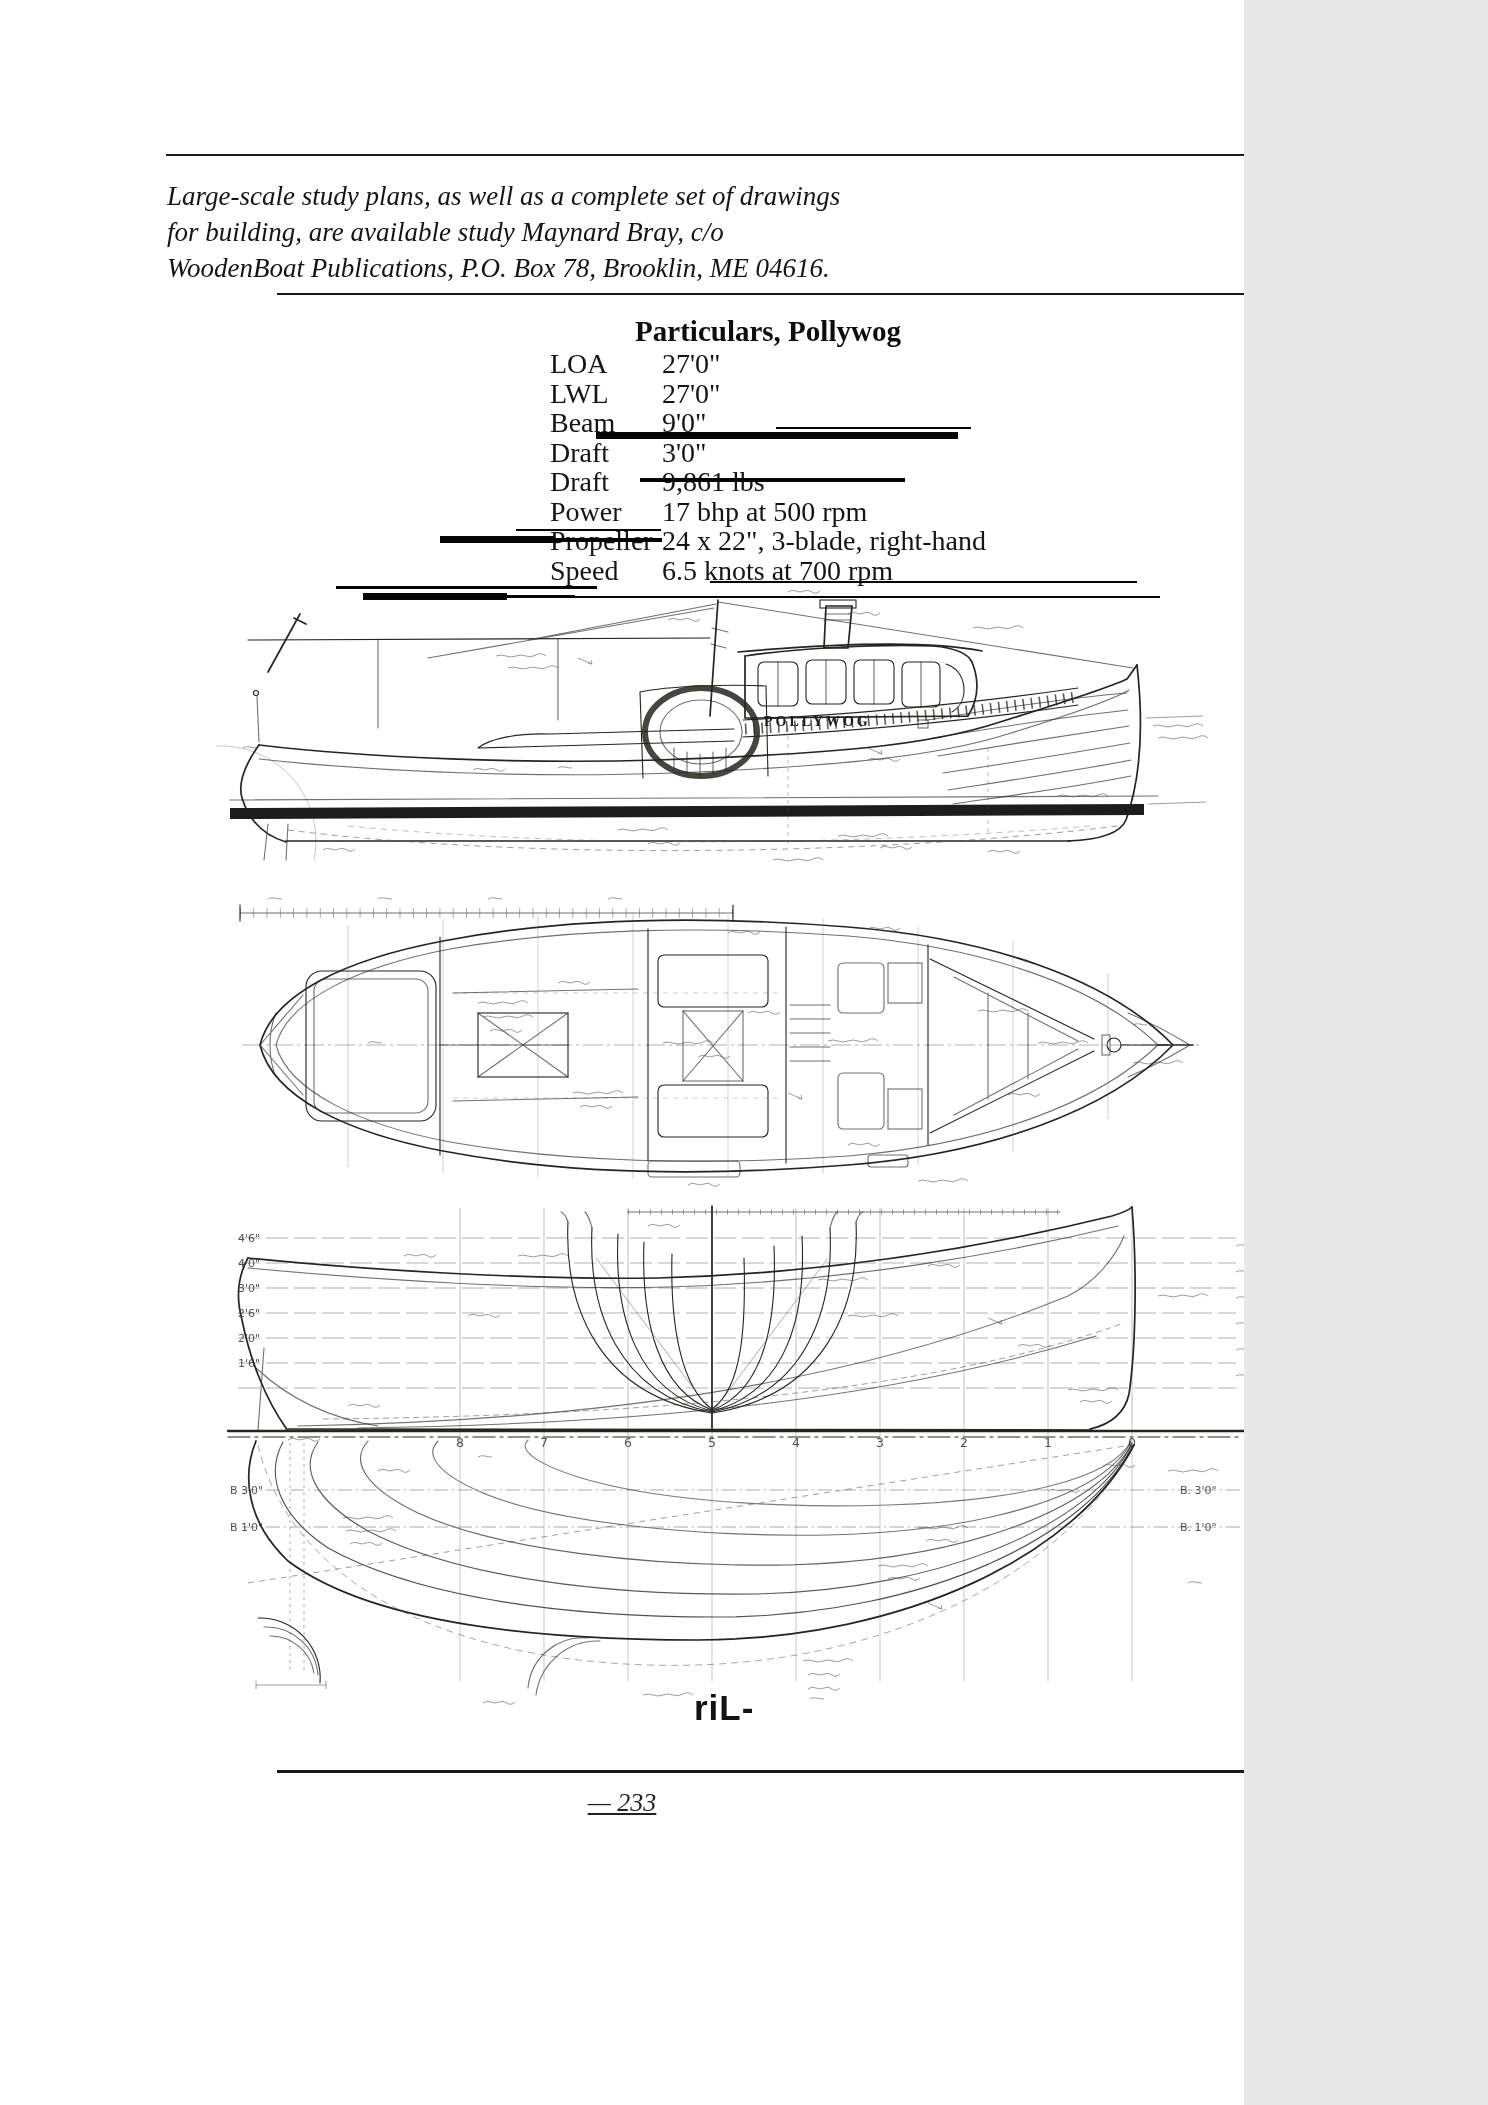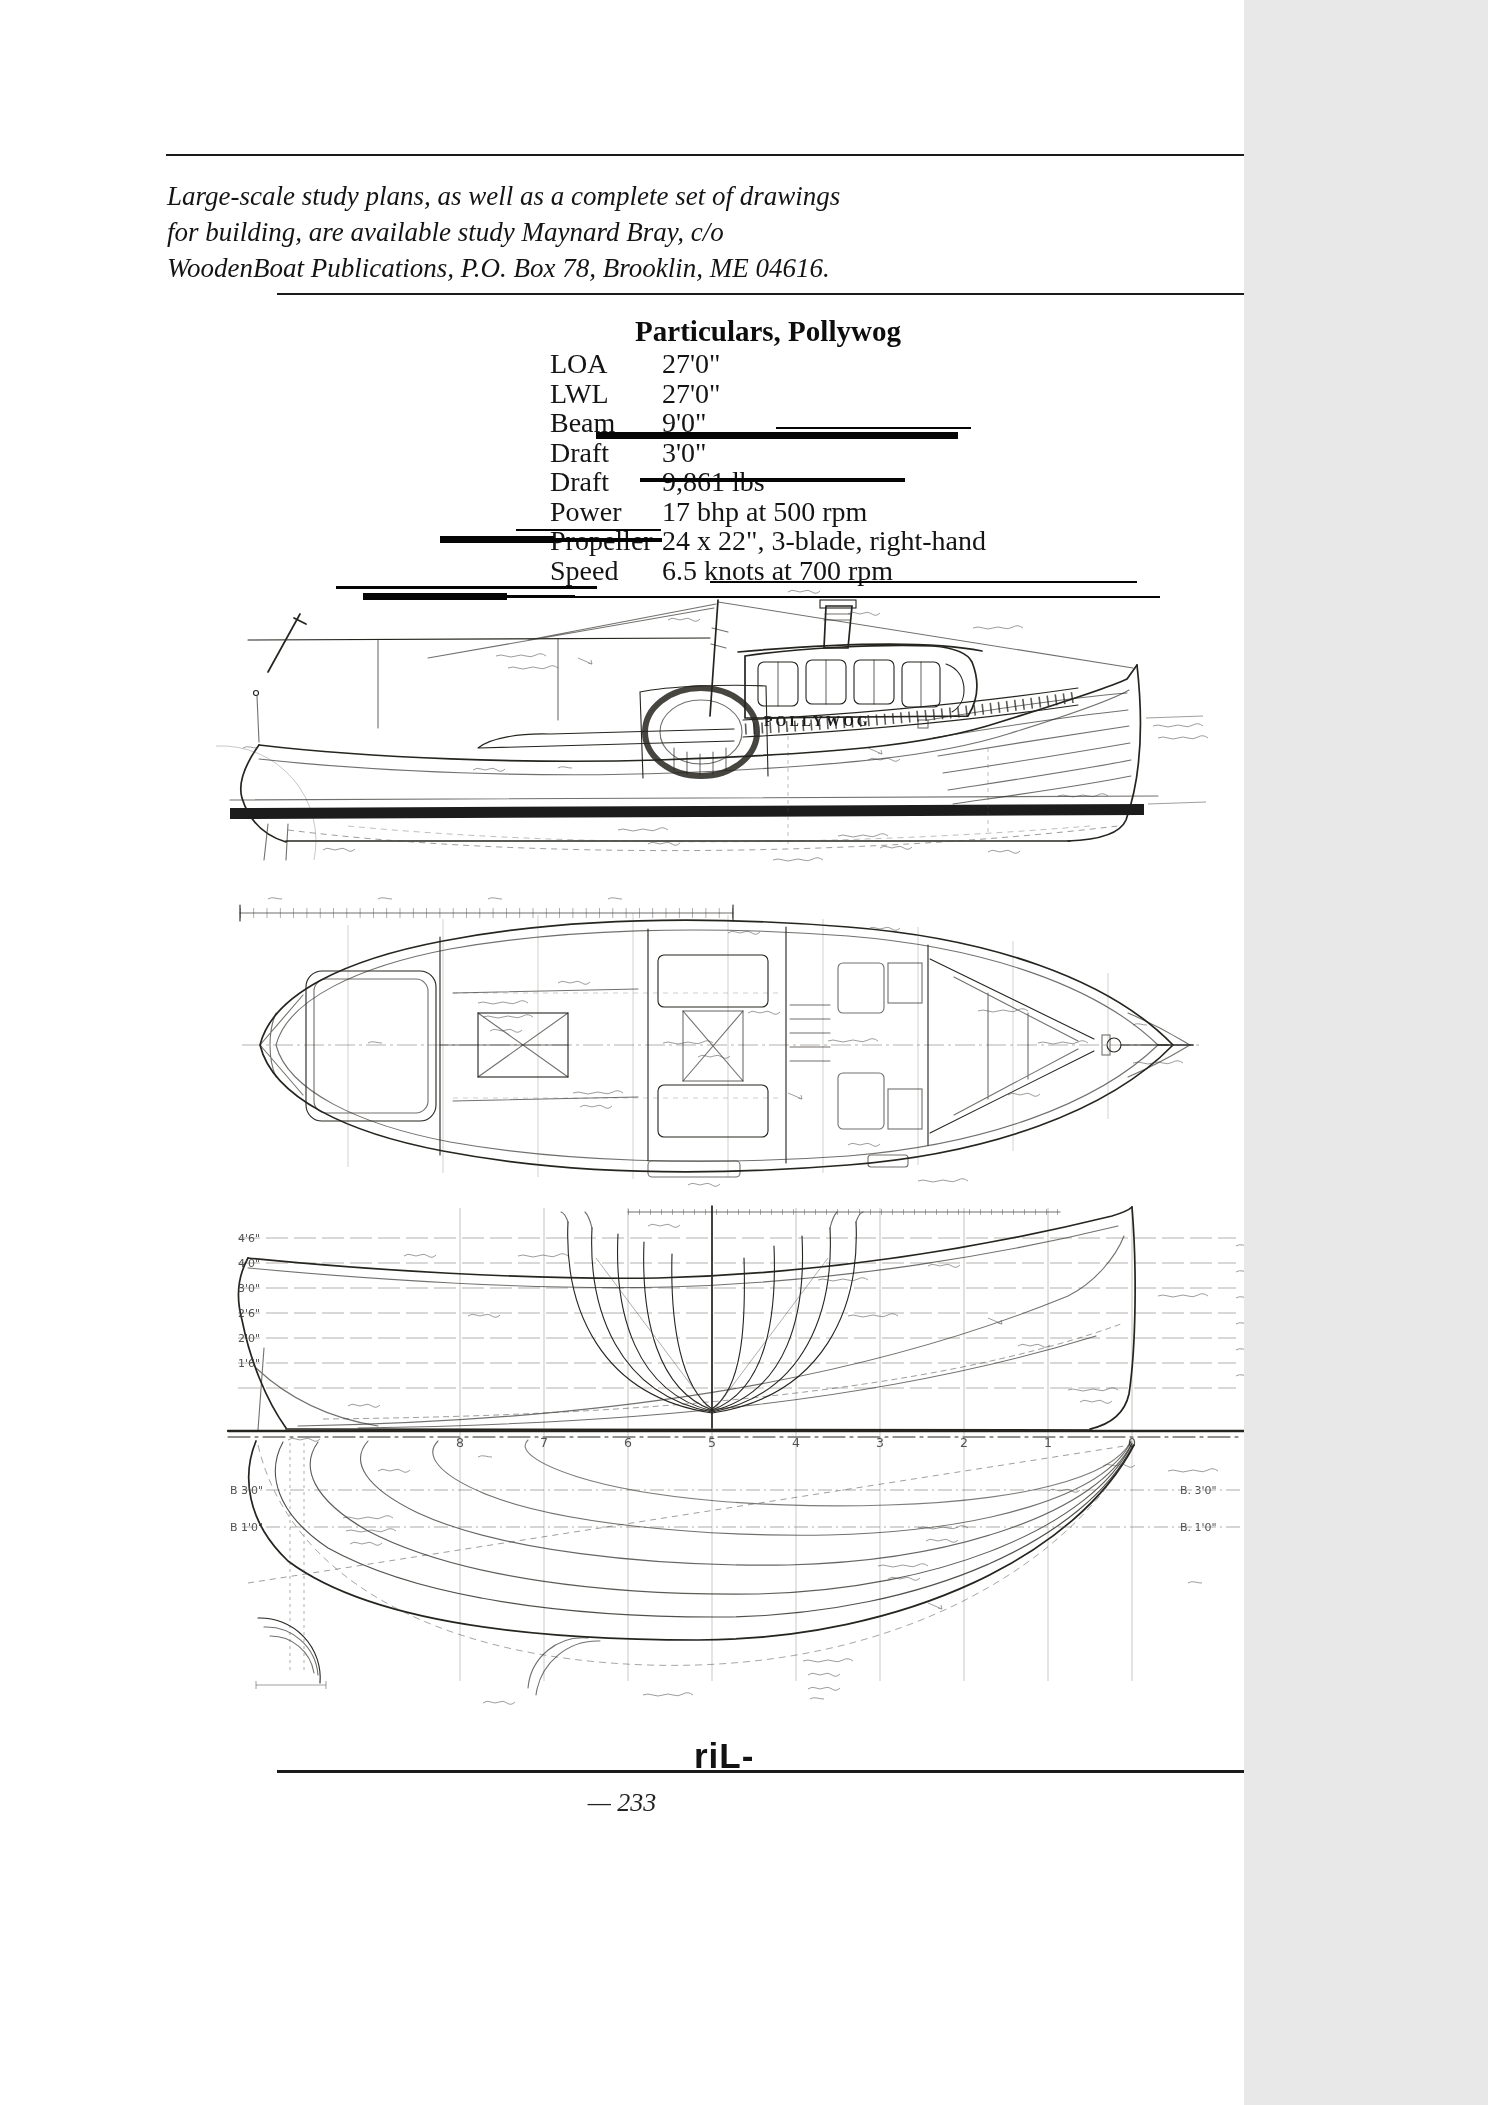--- a/index.html
+++ b/index.html
@@ -384,18 +384,18 @@
         <use href="#sq3" x="582" y="266"></use>
         <use href="#sq1" x="255" y="270"></use>
       <use href="#sq2" x="415" y="262"></use>
         <use href="#ldr" x="700" y="170"></use>
         <use href="#sq3" x="960" y="150"></use>
       <use href="#sq1" x="150" y="38"></use>
         <use href="#sq3" x="250" y="24"></use>
     </g>
   </svg>
 
-  <div class="abs caption" style="left:694px;top:1736px;">riL-</div>
+  <div class="abs caption" style="left:694px;top:1688px;">riL-</div>
 
   <div class="rule" style="left:277px;top:1770px;width:986px;height:2.5px;"></div>
-  <div class="abs pageno" style="left:0px;top:1788px;">— 233</div>
+  <div class="abs pageno" style="left:0px;top:1788px;text-decoration:underline;">— 233</div>
 
 </div>
 
 </body></html>

